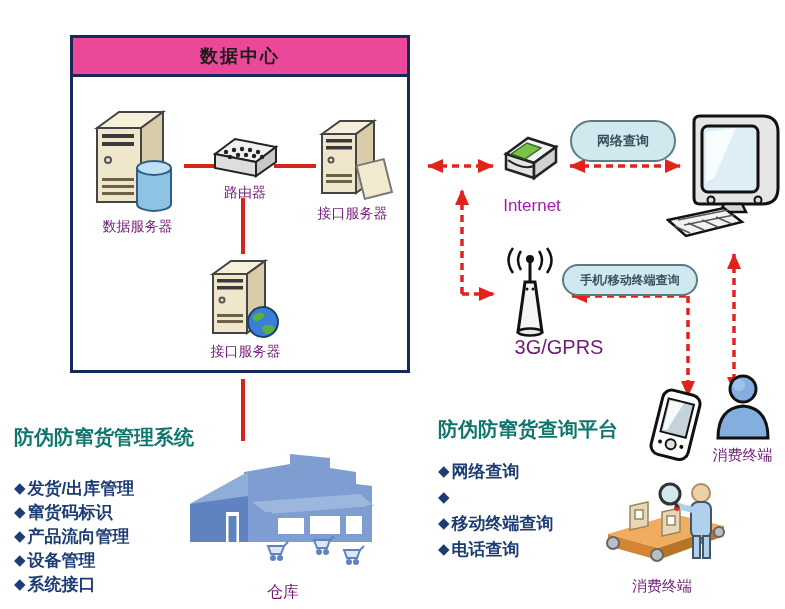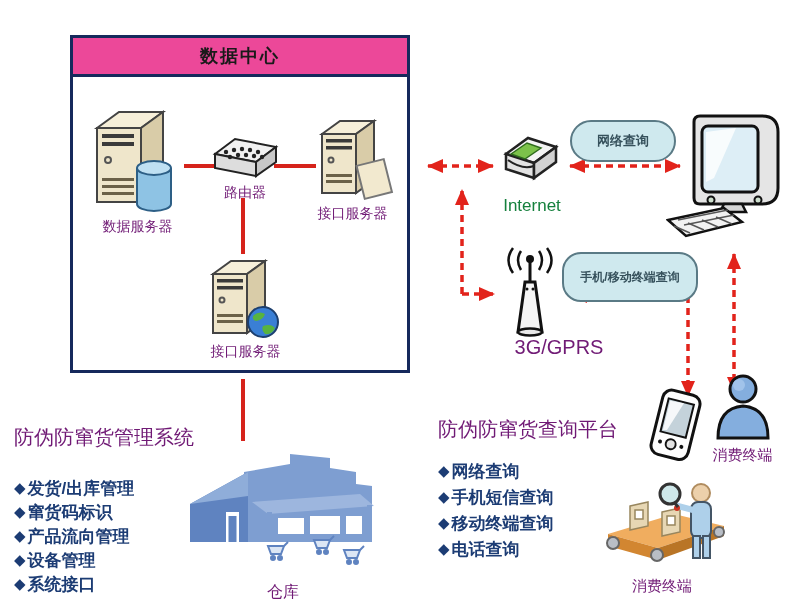--- a/index.html
+++ b/index.html
@@ -8,25 +8,25 @@
   .abs{position:absolute;}
   
   #dc-box{left:70px;top:35px;width:340px;height:338px;border:3px solid #16295c;background:#fff;box-sizing:border-box;z-index:1;}
   #dc-header{position:absolute;left:0;top:0;right:0;height:36px;background:#ec4899;border-bottom:3px solid #16295c;
     display:flex;align-items:center;justify-content:center;font-size:18px;font-weight:bold;color:#1a1a1a;letter-spacing:2px;}
   
   #connectors{left:0;top:0;z-index:2;pointer-events:none;}
   
   .icon{z-index:3;}
   .caption{z-index:4;font-size:14px;color:#701a75;text-align:center;white-space:nowrap;}
-  .caption.gray{color:#15803d;font-size:17px;}
+  .caption.gray{color:#a21caf;font-size:17px;}
   .bubble{z-index:4;background:#cfe9ee;border:2px solid #5a7a85;border-radius:22px;display:flex;align-items:center;justify-content:center;
     color:#36515c;font-weight:bold;box-sizing:border-box;}
   
-  .section-title{z-index:4;font-size:20px;font-weight:normal;color:#701a75;white-space:nowrap;}
+  .section-title{z-index:4;font-size:20px;font-weight:bold;color:#0f766e;white-space:nowrap;}
   .feature-list{z-index:4;list-style:none;margin:0;padding:0;color:#1c3c74;font-weight:bold;font-size:17px;}
   .feature-list li{display:flex;align-items:center;white-space:nowrap;}
   #mgmt-list li{height:24px;}
   #plat-list li{height:26px;}
   .diamond{margin-right:2px;font-size:15px;}
 </style>
 </head>
 <body>
 
 <div id="canvas">
@@ -158,21 +158,21 @@
     <path d="M15,27 Q6,14 15,2" fill="none" stroke="#111" stroke-width="2.5"></path>
     <path d="M41,24 Q47,14 41,5" fill="none" stroke="#111" stroke-width="2.5"></path>
     <path d="M49,27 Q58,14 49,2" fill="none" stroke="#111" stroke-width="2.5"></path>
     <polygon points="27,36 37,36 44,86 20,86" fill="#f5f5f5" stroke="#111" stroke-width="3"></polygon>
     <ellipse cx="32" cy="86" rx="12" ry="3.5" fill="#e8e8e8" stroke="#111" stroke-width="2.5"></ellipse>
     <circle cx="29" cy="43" r="1.5" fill="#111"></circle>
       <circle cx="35" cy="43" r="1.5" fill="#111"></circle>
   </svg>
   <div class="abs caption" style="left:514px;top:336px;width:90px;font-size:20px">3G/GPRS</div>
 
-  <div class="abs bubble" style="left:562px;top:252px;width:136px;height:50px;font-size:12px;border-radius:19px">手机/移动终端查询</div>
+  <div class="abs bubble" style="left:562px;top:264px;width:136px;height:32px;font-size:12px;border-radius:19px">手机/移动终端查询</div>
 
   <svg class="abs icon" style="left:644px;top:388px" width="64" height="78" viewBox="0 0 64 78">
     <g transform="rotate(14 32 39)">
       <rect x="12" y="4" width="38" height="66" rx="9" fill="#fdfdfd" stroke="#111" stroke-width="3"></rect>
       <rect x="18" y="13" width="26" height="34" fill="#c4d2da" stroke="#111" stroke-width="2"></rect>
       <polygon points="20,15 34,14 24,44 20,45" fill="#ffffff" opacity="0.85"></polygon>
       <circle cx="31" cy="57" r="5" fill="#e2e2e2" stroke="#111" stroke-width="2"></circle>
       <circle cx="20" cy="57" r="2" fill="#111"></circle>
         <circle cx="42" cy="57" r="2" fill="#111"></circle>
     </g>
@@ -245,21 +245,20 @@
   <div class="abs caption" style="left:248px;top:582px;width:70px;font-size:16px">仓库</div>
 
   <div class="abs section-title" style="left:438px;top:416px">防伪防窜货查询平台</div>
   <ul id="plat-list" class="abs feature-list" style="left:438px;top:458px">
     <li>
         <span class="diamond">◆</span>
         <span>网络查询</span>
       </li>
     <li>
         <span class="diamond">◆</span>
-        <span>手机短信查询</span>
       </li>
     <li>
         <span class="diamond">◆</span>
         <span>移动终端查询</span>
       </li>
     <li>
         <span class="diamond">◆</span>
         <span>电话查询</span>
       </li>
   </ul>

